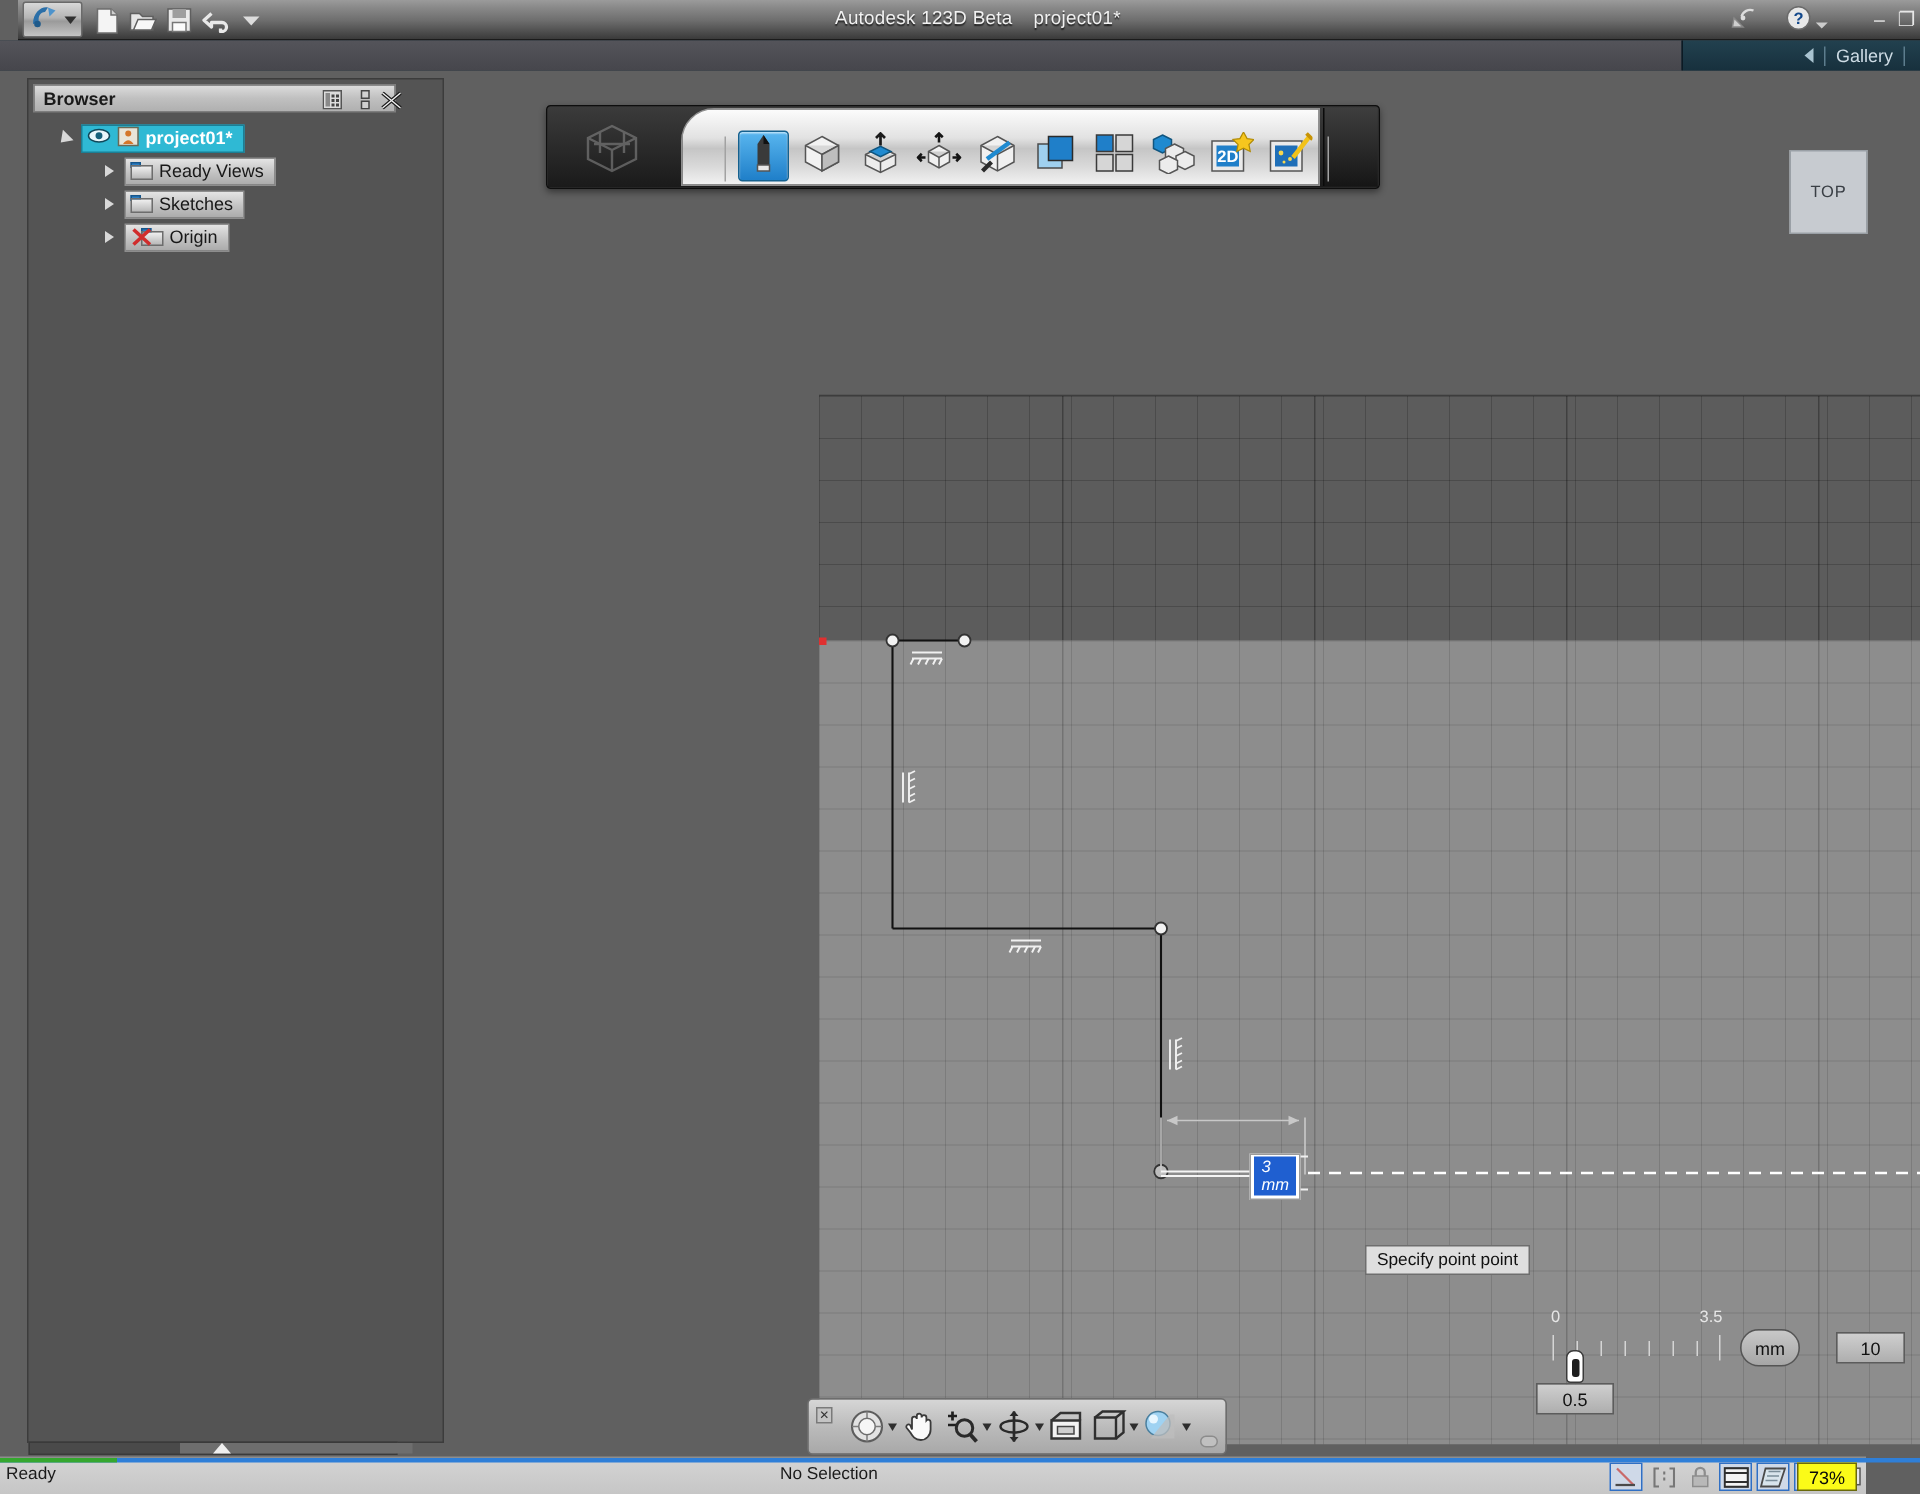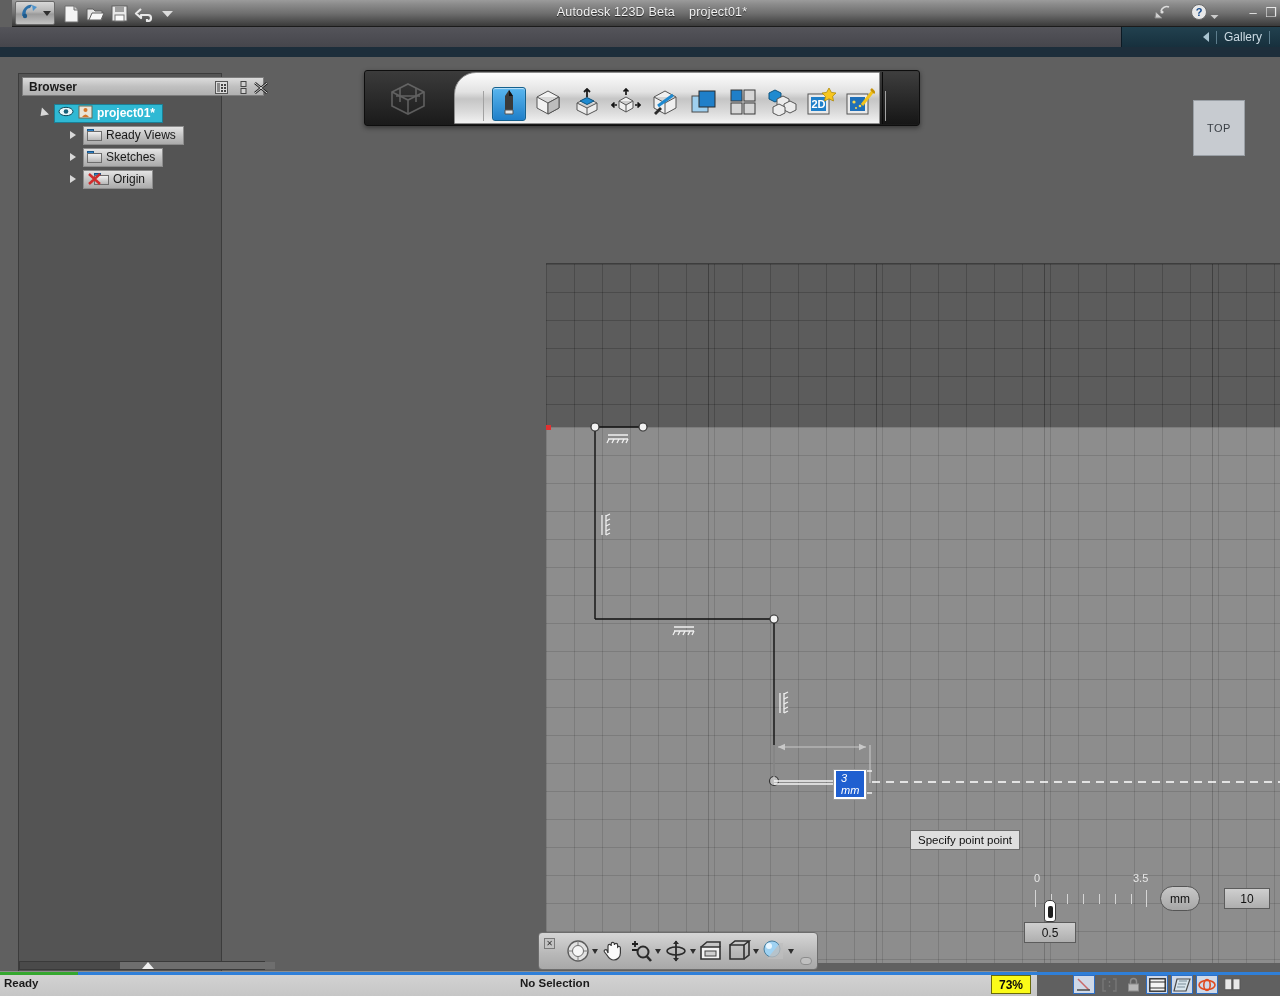--- a/index.html
+++ b/index.html
@@ -37,21 +37,21 @@
     text-shadow:0 1px 1px rgba(0,0,0,.7);
   }
   #title-text .proj{ margin-left:14px; }
   .win-btn{
     position:absolute; top:4px; width:18px;height:18px;
     color:#e8e8e8; font-size:13px; text-align:center; line-height:18px;
   }
 
   
   #gallery-strip{
-    position:absolute; left:0; top:27px; width:1280px; height:30px;
+    position:absolute; left:0; top:27px; width:1280px; height:20px;
     background:#1d2e3b;
   }
   #gallery-strip .lefthook{
     position:absolute;left:0;top:0;width:1122px;height:20px;
     background:linear-gradient(to bottom,#54545a,#46464c);
     border-right:1px solid #0c1a24;
   }
   #gallery-tabwrap{
     position:absolute; right:0; top:0; height:20px; width:158px;
     background:linear-gradient(to bottom,#22414f,#17303d);
@@ -60,22 +60,22 @@
   }
   #gallery-tabwrap .ltri{
     width:0;height:0;border-top:5px solid transparent;border-bottom:5px solid transparent;
     border-right:6px solid #a9c3d0;
   }
   #gallery-tabwrap .sep{ width:1px;height:13px;background:#5d7d8d; }
   #gallery-label{ font-size:12px; color:#cddbe4; }
 
   
   #browser-panel{
-    position:absolute; left:18px; top:52px; width:204px; height:910px;
-    background:#545454; border:1px solid #3c3c3c;margin-top:21px;
+    position:absolute; left:18px; top:52px; width:278px; height:910px;
+    background:#545454; border:1px solid #3c3c3c;
   }
   #browser-inner{
     position:absolute; left:3px; top:3px; width:242px; height:240px;
   }
   #browser-header{
     position:relative; width:242px; height:19px;
     background:linear-gradient(to bottom,#dcdcdc,#c0c0c0 50%,#b0b0b0);
     border:1px solid #7d7d7d;
     display:flex; align-items:center;
   }
@@ -246,24 +246,23 @@
     border:1px solid #7a7a7a;background:#c4c4c4;font-size:8px;
     display:flex;align-items:center;justify-content:center;color:#333;
   }
   #navbar-grip{
     position:absolute;right:5px;bottom:4px;width:12px;height:8px;
     border:1px solid #8c8c8c;border-radius:4px;background:#c0c0c0;
   }
 
   
   #statusbar{
-    position:absolute;left:0;top:971px;width:1037px;height:25px;
+    position:absolute;left:0;top:971px;width:1244px;height:25px;
     background:linear-gradient(to bottom,#d4d4d4,#c6c6c6);
     border-top:1px solid #8e8e8e;
-    font-weight:bold;
   }
   #status-ready{ position:absolute;left:4px;top:5px;font-size:11.5px;color:#1a1a1a; }
   #status-selection{ position:absolute;left:520px;top:5px;font-size:11.5px;color:#1a1a1a; }
   .sb-ico{
     position:absolute;top:3px;width:22px;height:19px;
     display:flex;align-items:center;justify-content:center;
   }
   .sb-ico.on{ border:1px solid #2f6fc4;background:#cfd9e8; }
   #zoom-pct{
     position:absolute;right:6px;top:3px;width:40px;height:19px;

